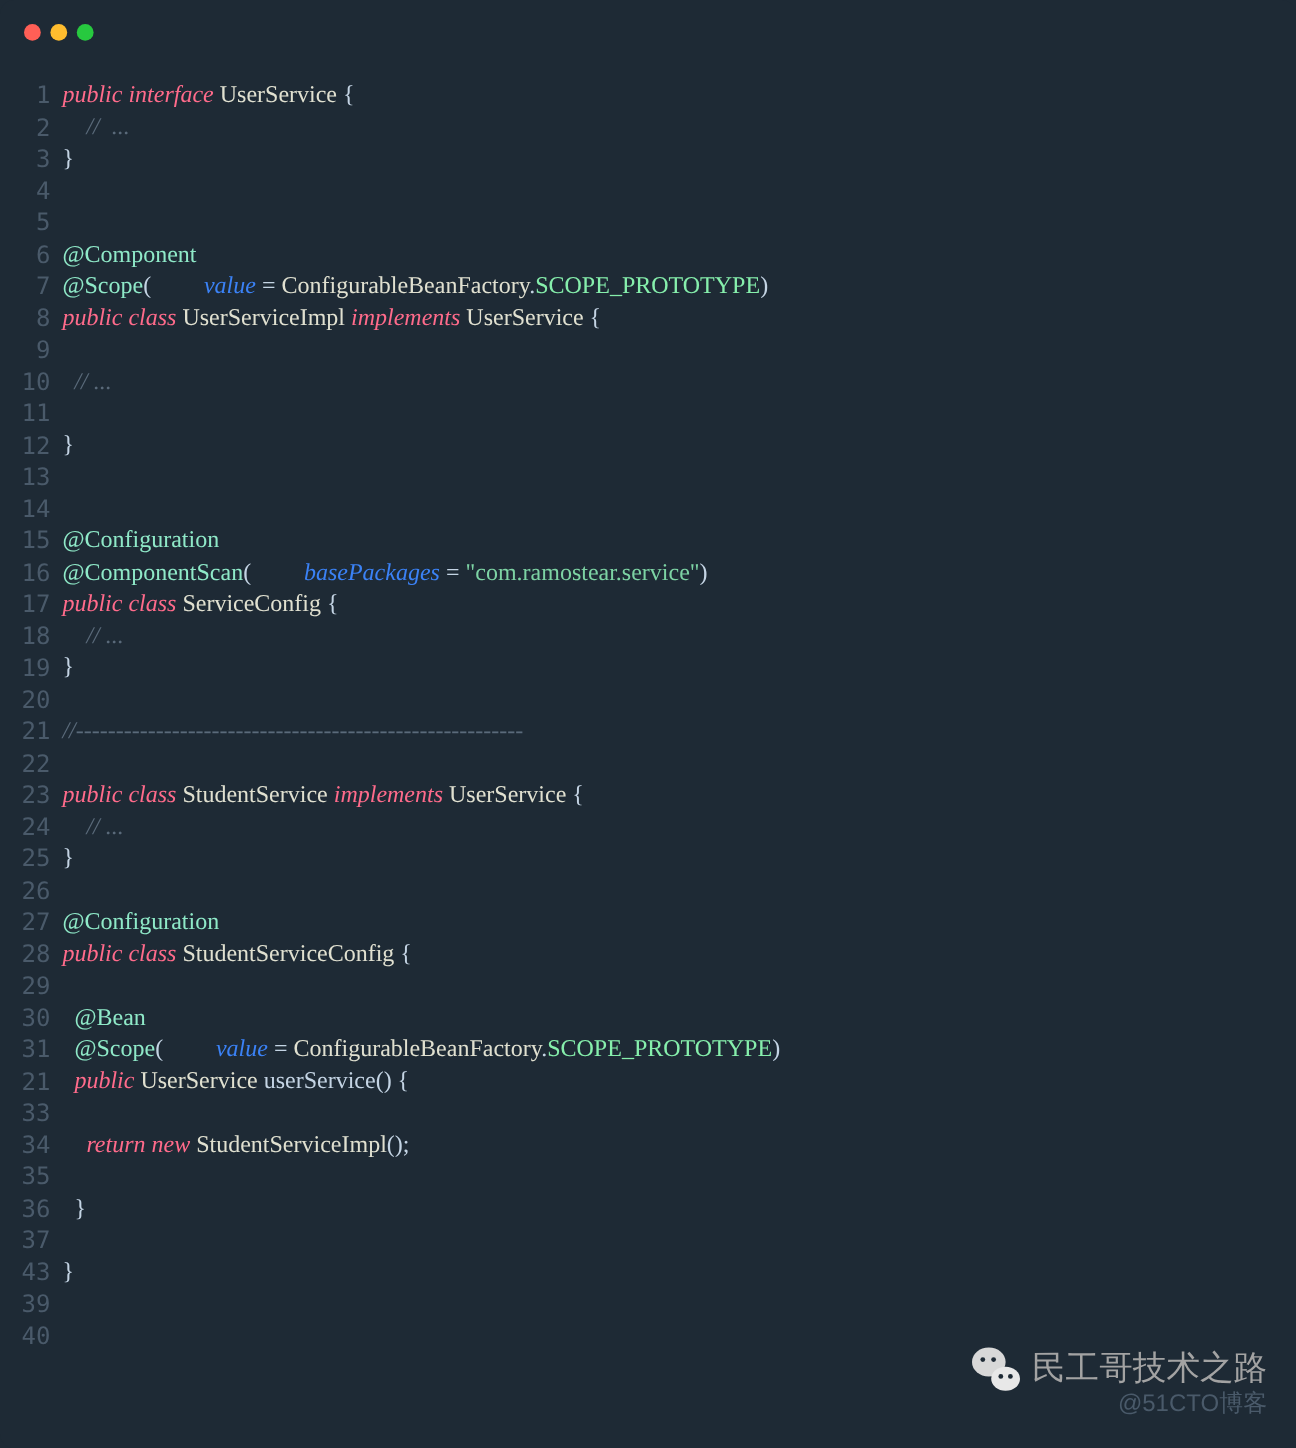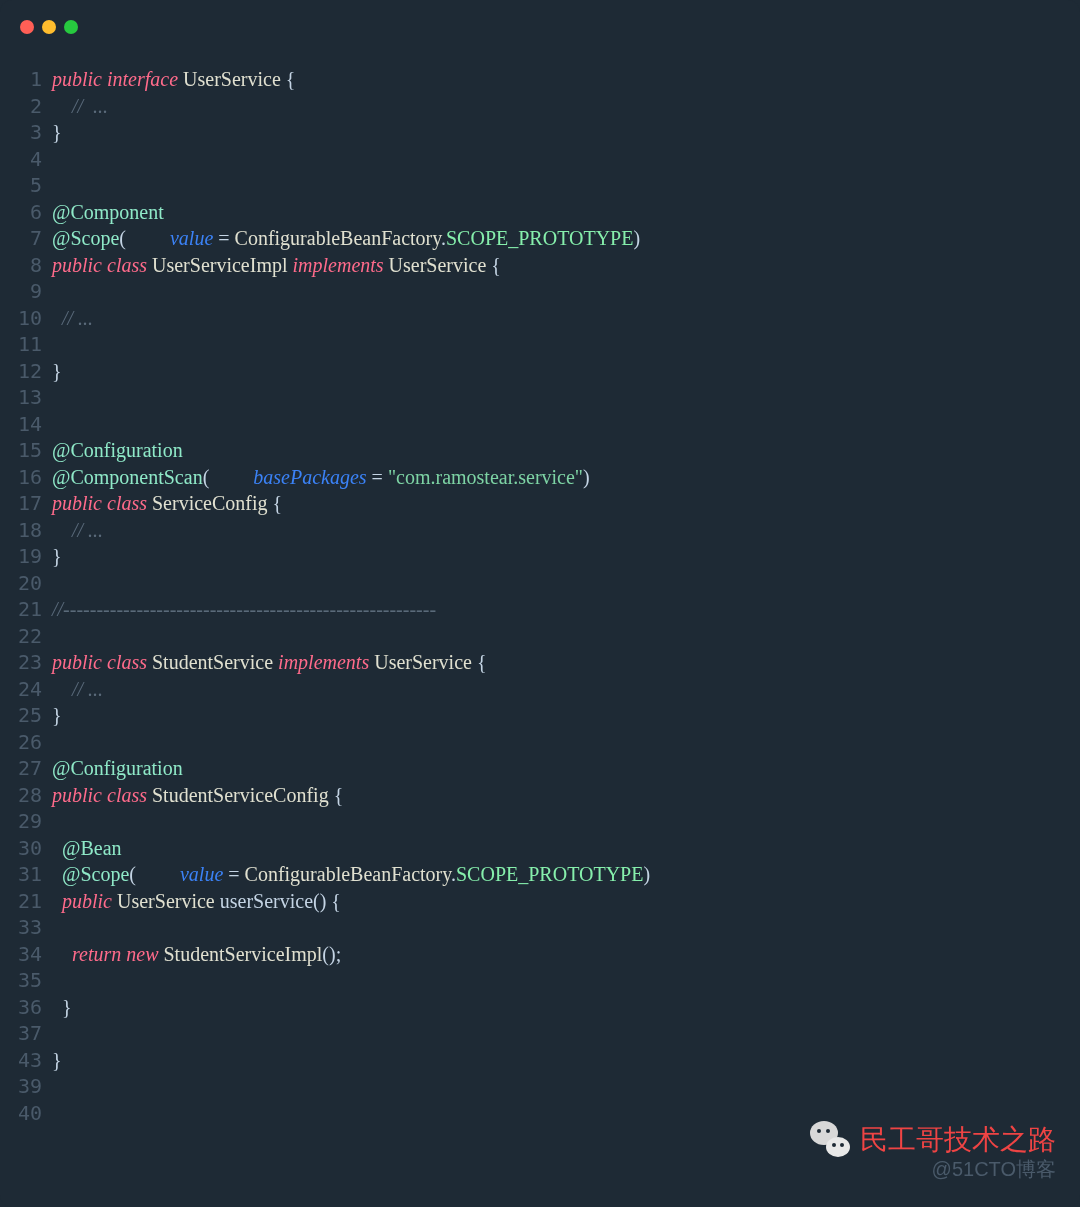--- a/index.html
+++ b/index.html
@@ -59,23 +59,23 @@
   .param{ color: #3b82f6; font-style: italic; margin-left: 44px; }   
   .const{ color: #86efac; }                        
   .str  { color: #7dd3a4; }                        
   .cmt  { color: #5a6a7a; font-style: italic; }
 
   .watermark {
     position: absolute;
     bottom: 48px;
     right: 24px;
     display: flex;
-    align-items: flex-start;
+    align-items: flex-end;
     gap: 10px;
-    color: #ef4444;
+    color: #a3a3a3;
     font-family: -apple-system, "PingFang SC", "Microsoft YaHei", sans-serif;
     font-size: 28px;
   }
   .wechat-icon {
     width: 40px;
     height: 36px;
     position: relative;
   }
   .wechat-icon .bubble1 {
     position: absolute;

